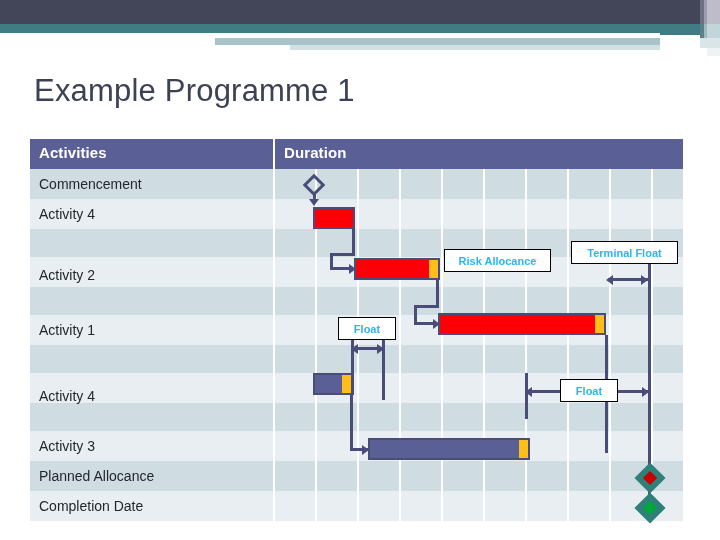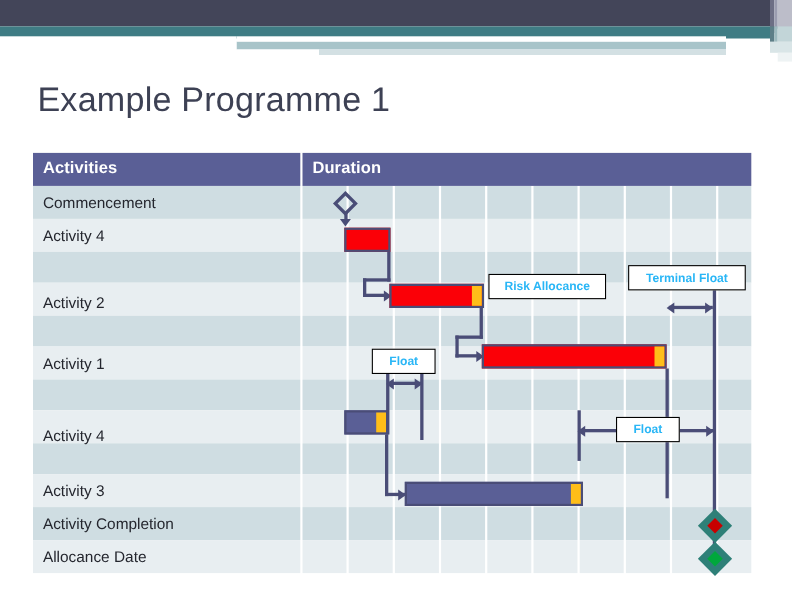--- a/index.html
+++ b/index.html
@@ -163,22 +163,22 @@
     <span>Duration</span>
   </div>
 
   <div id="labels">
       <div class="rowlabel" style="top: 37px;">Commencement</div>
       <div class="rowlabel" style="top: 67px;">Activity 4</div>
       <div class="rowlabel" style="top: 128px; text-align: center;">Activity 2</div>
       <div class="rowlabel" style="top: 183px;">Activity 1</div>
       <div class="rowlabel" style="top: 249px;">Activity 4</div>
       <div class="rowlabel" style="top: 299px;">Activity 3</div>
-      <div class="rowlabel" style="top: 329px;">Activity Completion</div>
-      <div class="rowlabel" style="top: 359px;">Allocance Date</div>
+      <div class="rowlabel" style="top: 329px;">Planned Allocance</div>
+      <div class="rowlabel" style="top: 359px;">Completion Date</div>
     </div>
 
   <div class="ms" style="left:276px;top:38px;"></div>
   <div class="lnk v" style="left:283px;top:54px;height:8px;"></div>
   <div class="arrowD" style="left:279px;top:60px;"></div>
 
   <div class="bar crit" style="left:283px;top:68px;width:42px;height:22px;"></div>
 
   <div class="lnk v" style="left:322px;top:90px;height:27px;"></div>
   <div class="lnk h" style="left:300px;top:114px;width:25px;"></div>

